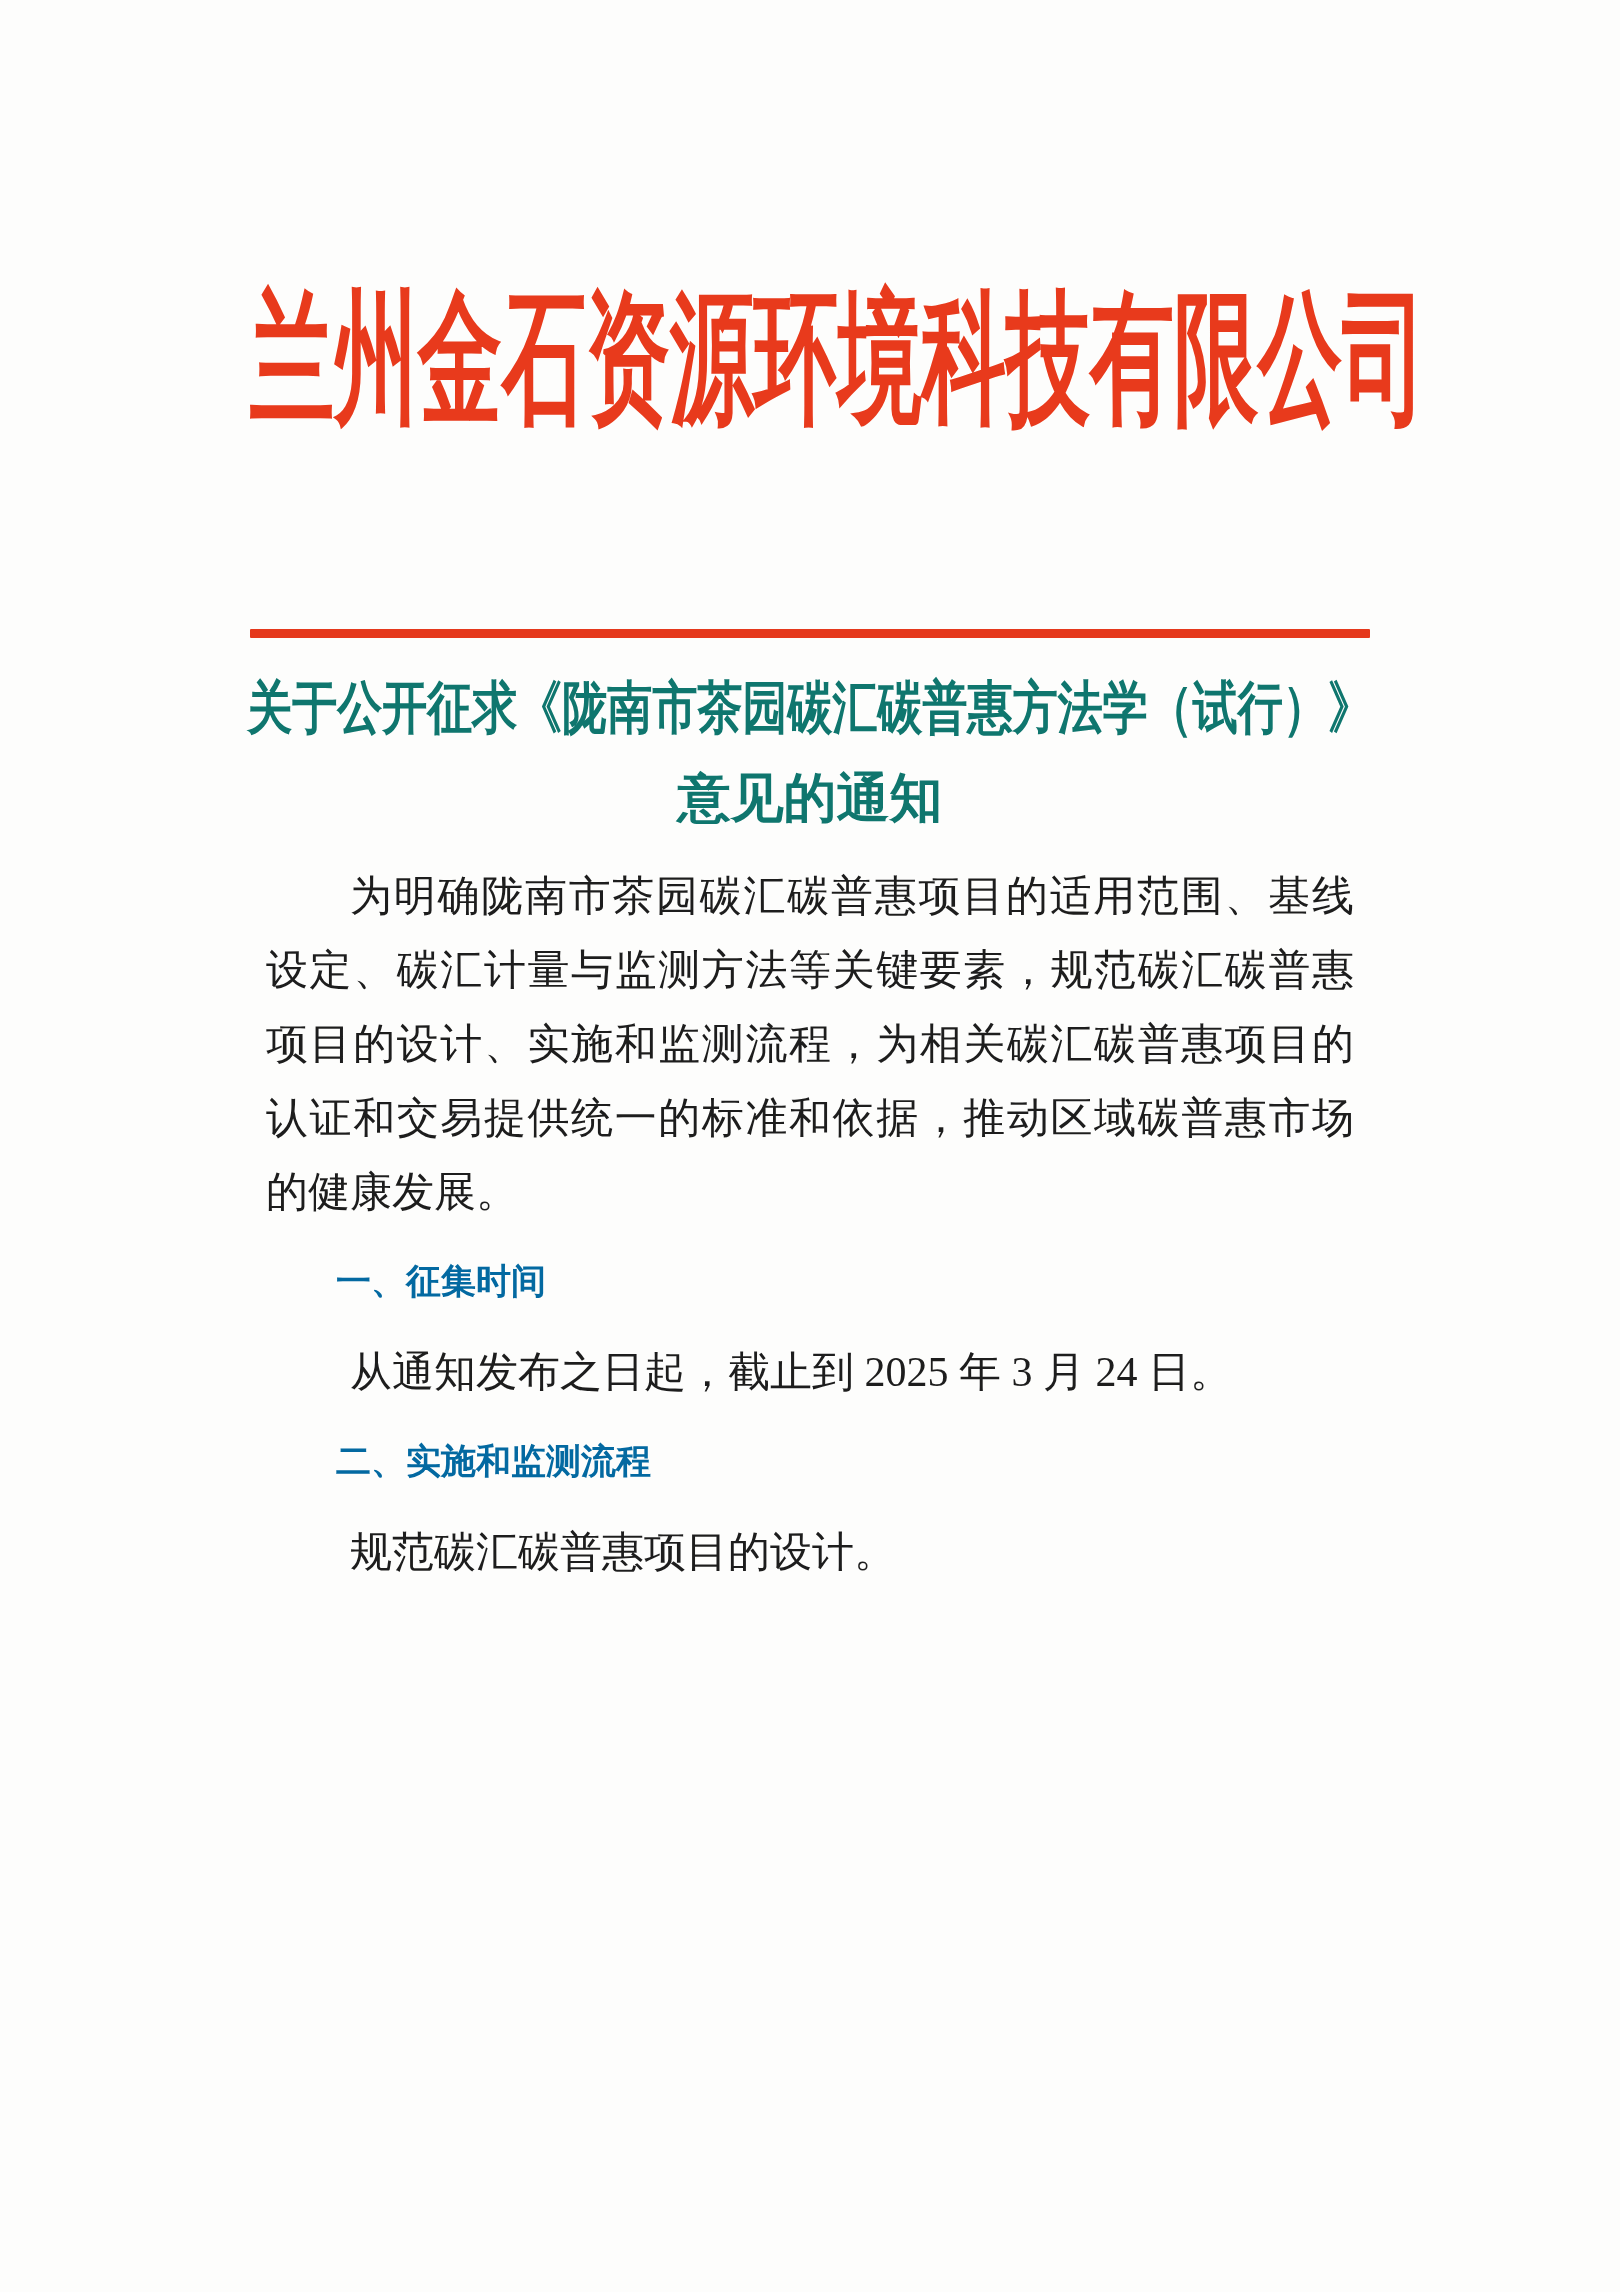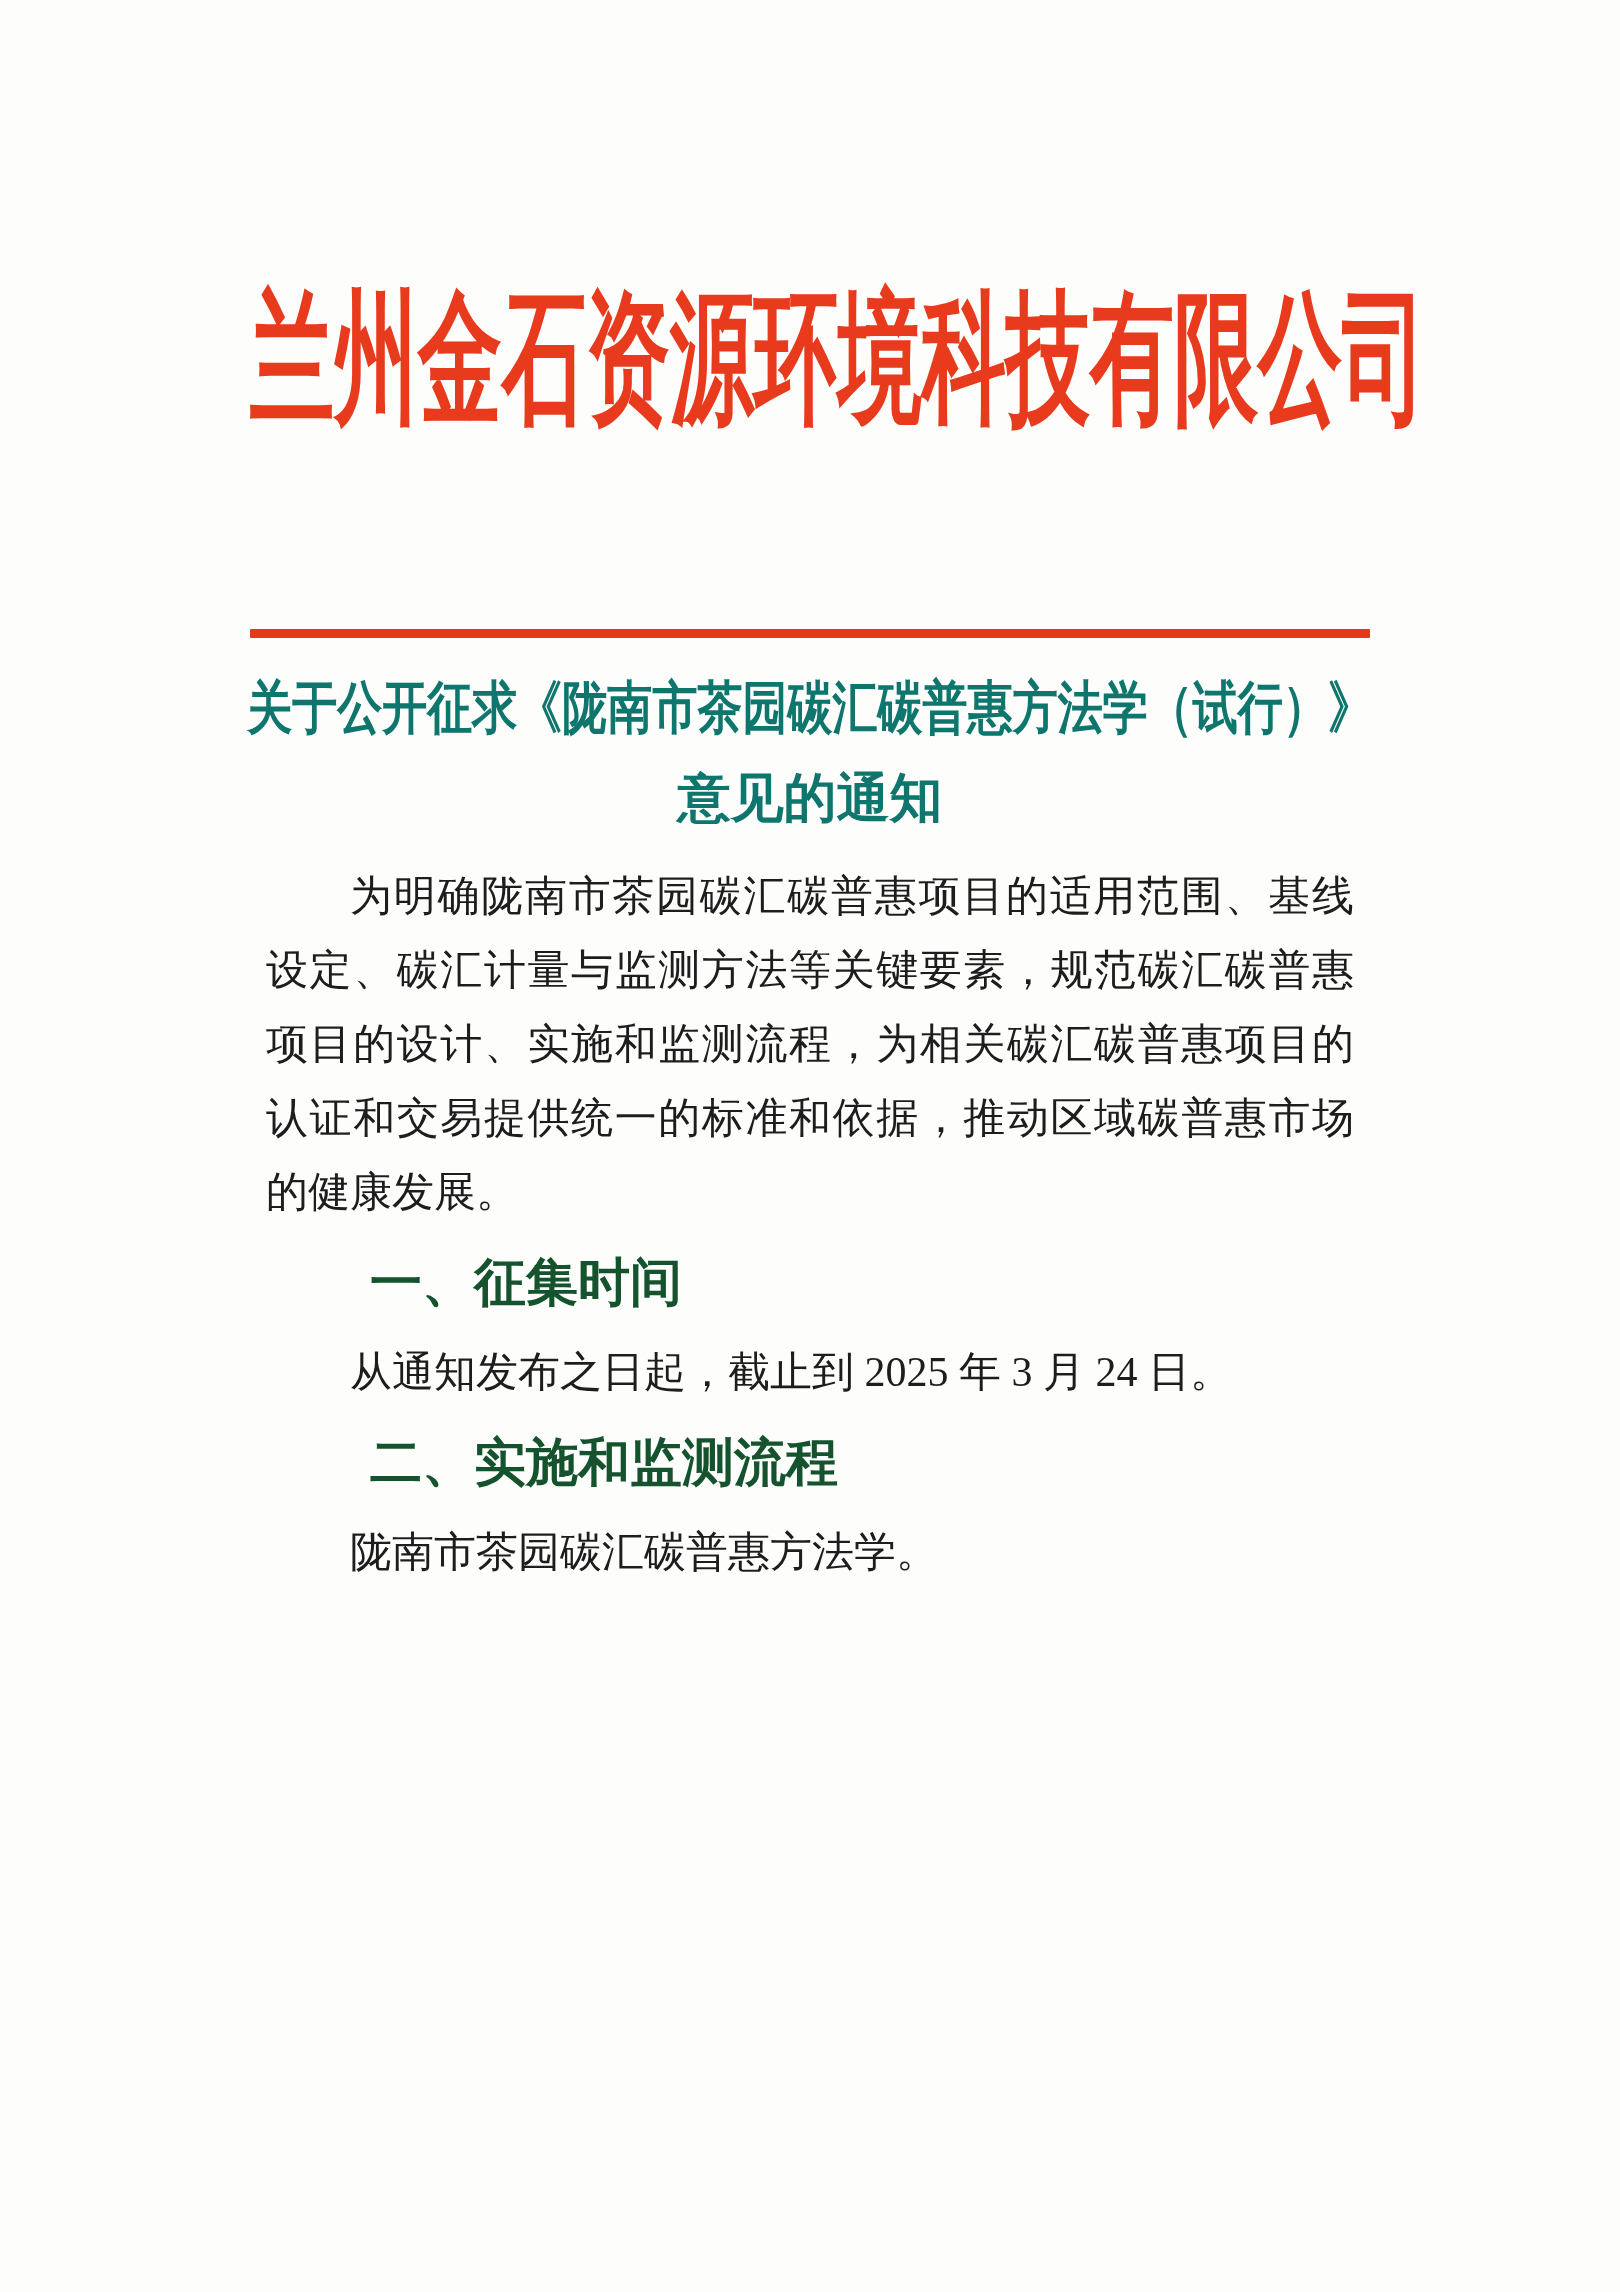--- a/index.html
+++ b/index.html
@@ -76,24 +76,24 @@
     font-size: 42px;
     line-height: 74px;
     color: #1d1d1d;
     text-align: justify;
   }
   .para {
     margin: 16px;
     text-indent: 2em;
   }
   .heading {
-    font-family: Liberation Sans, sans-serif;
+    font-family: Liberation Serif, serif;
     font-weight: bold;
-    color: #14532d;
-    font-size: 52px;
+    color: #0369a1;
+    font-size: 35px;
   }
 </style>
 </head>
 <body>
 
 <div class="page">
   <div class="content">
 
     <div class="letterhead">
       <div class="letterhead-text" style="color: rgb(232, 58, 28);">
@@ -119,18 +119,18 @@
     <div class="title">
       <div class="title-line1">关于公开征求《陇南市茶园碳汇碳普惠方法学（试行）》</div>
       <div class="title-line2">意见的通知</div>
     </div>
 
     <div class="body-text">
       <p class="para">为明确陇南市茶园碳汇碳普惠项目的适用范围、基线设定、碳汇计量与监测方法等关键要素，规范碳汇碳普惠项目的设计、实施和监测流程，为相关碳汇碳普惠项目的认证和交易提供统一的标准和依据，推动区域碳普惠市场的健康发展。</p>
       <p class="para heading">一、征集时间</p>
       <p class="para">从通知发布之日起，截止到 2025 年 3 月 24 日。</p>
       <p class="para heading">二、实施和监测流程</p>
-      <p class="para">陇南市茶园碳汇碳普惠方法学。</p>
+      <p class="para">规范碳汇碳普惠项目的设计。</p>
     </div>
 
   </div>
 </div>
 
 
 </body></html>

